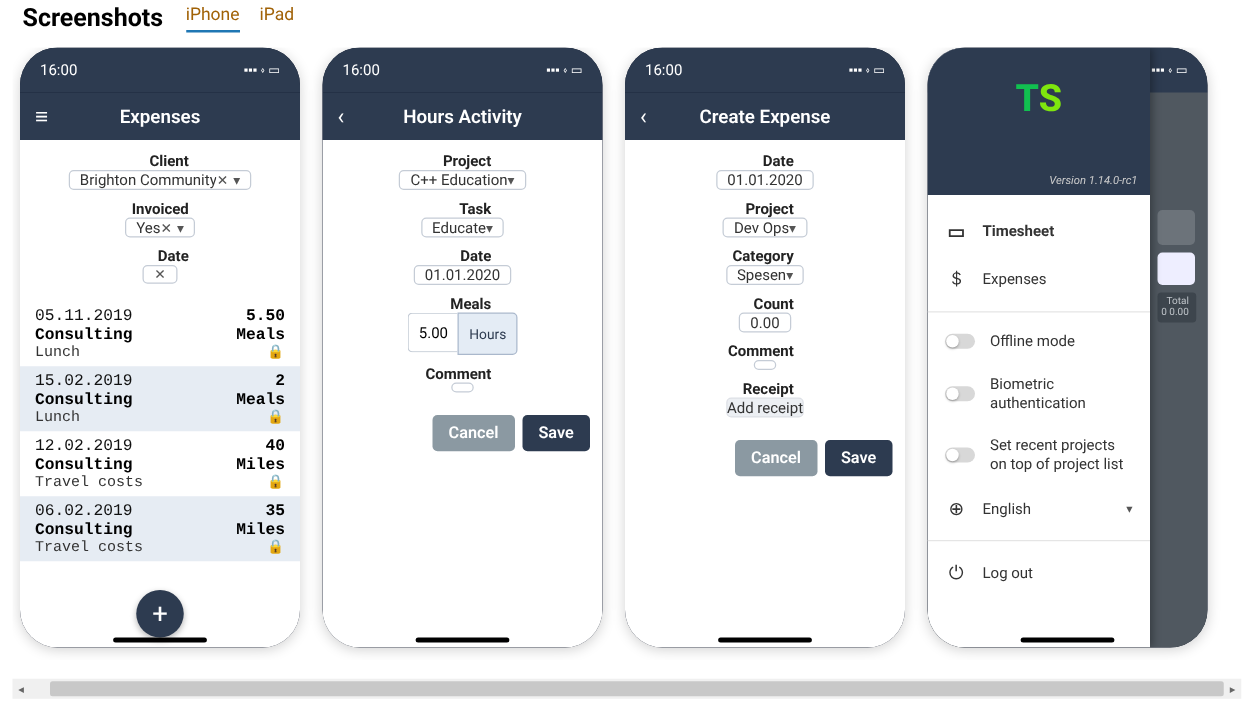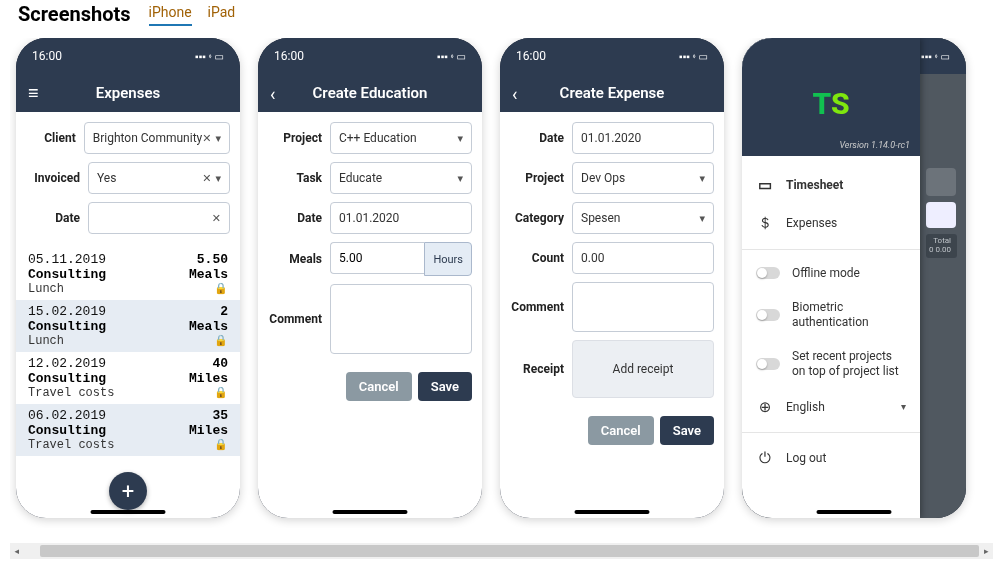--- a/index.html
+++ b/index.html
@@ -13,21 +13,21 @@
 .shots-wrapper{ flex:1; position:relative; }
 .shots { display: flex; gap: 18px; overflow-x: auto; padding: 0 6px 10px 6px; white-space:nowrap;}
 .device { flex: 0 0 224px; width: 224px; height: 480px; background: #0f172a; border-radius: 30px; box-shadow: 0 2px 10px rgba(0,0,0,0.18); overflow: hidden; display: flex; flex-direction: column; position: relative; }
 .statusbar { height: 36px; background: #2d3b50; color: #fff; display: flex; justify-content: space-between; align-items: center; padding: 0 16px; font-size: 12px;}
 .status-icons { display:flex; gap:3px; align-items:center; font-size:10px;}
 .navbar { background: #2d3b50; color: #fff; height: 38px; display: flex; align-items: center; justify-content: center; position: relative; }
 .navbar .title { font-size: 15px; font-weight: 600; }
 .navbar .left-icon { position: absolute; left: 12px; font-size: 18px; }
 .body { flex:1; background: #fff; overflow: hidden; display:flex; flex-direction:column;}
 .form { padding: 10px 10px 6px 10px; }
-.form-row { display: flex; align-items: center; margin-bottom: 8px; }
+.form-row { display: flex; align-items: center; margin-bottom: 8px; flex-direction: column; }
 .form-label { width: 62px; text-align: right; font-size: 12px; font-weight:700; color: #222; padding-right:8px;}
 .form-input { flex:1; height: 32px; border: 1px solid #c5ccd6; border-radius: 4px; background: #fff; display:flex; align-items:center; padding: 0 8px; font-size:12px; color:#333; justify-content:space-between;}
 .form-input .val { flex:1; white-space:nowrap; overflow:hidden; text-overflow:ellipsis;}
 .form-input .ind { color:#555; font-size:11px; display:flex; gap:4px;}
 .textarea { height: 70px; align-items:flex-start; padding-top:6px;}
 .add-receipt { flex:1; height:58px; background:#eceff3; border:1px solid #dcdfe5; border-radius:4px; display:flex; align-items:center; justify-content:center; font-size:12px; color:#333;}
 .list { flex:1; overflow:hidden; }
 .item { padding: 4px 12px 4px 12px; font-size: 13px; font-family: Liberation Mono, monospace; }
 .item.alt { background: #e6ecf3; }
 .item .row1 { display:flex; justify-content:space-between; }
@@ -45,21 +45,21 @@
 .time-input { display:flex; flex:1;}
 .time-input .num { flex:1; border:1px solid #c5ccd6; border-right:none; border-radius:4px 0 0 4px; height:32px; display:flex; align-items:center; padding:0 8px; font-size:12px;}
 .time-input .unit { border:1px solid #aab8cc; background:#e4ecf5; border-radius:0 4px 4px 0; height:32px; display:flex; align-items:center; padding:16px 8px; font-size:11px; color:#2d3b50;}
 
 .s4-bg { position:absolute; inset:0; background:#505860;}
 .s4-bg .dimmed-right { position:absolute; right:0; top:0; bottom:0; width:40px; display:flex; flex-direction:column; justify-content:flex-start; align-items:flex-start; padding-top:130px; gap:6px;}
 .dim-pill { width:30px; height:28px; border-radius:4px; background:#6c737a; }
 .dim-tot { font-size:8px; color:#bfc4c9; text-align:right; padding-right:3px; line-height:1.1;}
 .drawer { position:absolute; left:0; top:0; bottom:0; width:178px; background:#fff; display:flex; flex-direction:column; box-shadow:2px 0 6px rgba(0,0,0,0.3);}
 .drawer-head { background:#2d3b50; height:118px; position:relative;}
-.logo { position:absolute; top:48px; left:0; right:0; text-align:center; font-size:30px; font-weight:800;}
+.logo { position:absolute; top:24px; left:0; right:0; text-align:center; font-size:30px; font-weight:800;}
 .logo .t { color:#11c050;}
 .logo .s { color:#7fe60e;}
 .version { position:absolute; bottom:6px; right:10px; color:#ccc; font-size:9px; font-style:italic;}
 .drawer-list { padding:10px 0;}
 .drawer-item { display:flex; align-items:center; gap:12px; padding:10px 14px; font-size:13px; color:#333;}
 .drawer-item.bold { font-weight:700; }
 .drawer-icon { width:18px; display:flex; justify-content:center; font-size:15px; color:#333;}
 .drawer-sep { height:1px; background:#e5e5e5; margin:6px 0;}
 .toggle { width:24px; height:12px; border-radius:8px; background:#d8d8d8; position:relative; flex-shrink:0;}
 .toggle::after { content:""; position:absolute; left:1px; top:1px; width:10px; height:10px; border-radius:50%; background:#fff; box-shadow:0 1px 2px rgba(0,0,0,0.3);}
@@ -198,21 +198,21 @@
       <div class="statusbar">
         <span>16:00</span>
         <span class="status-icons">
               <span>▪▪▪</span>
               <span>⬫</span>
               <span>▭</span>
             </span>
       </div>
       <div class="navbar">
         <span class="left-icon">‹</span>
-        <span class="title">Create Education</span>
+        <span class="title">Hours Activity</span>
       </div>
       <div class="body">
         <div class="form">
           <div class="form-row">
                 <div class="form-label">Project</div>
                 <div class="form-input">
                   <span class="val">C++ Education</span>
                   <span class="ind">▾</span>
                 </div>
               </div>

